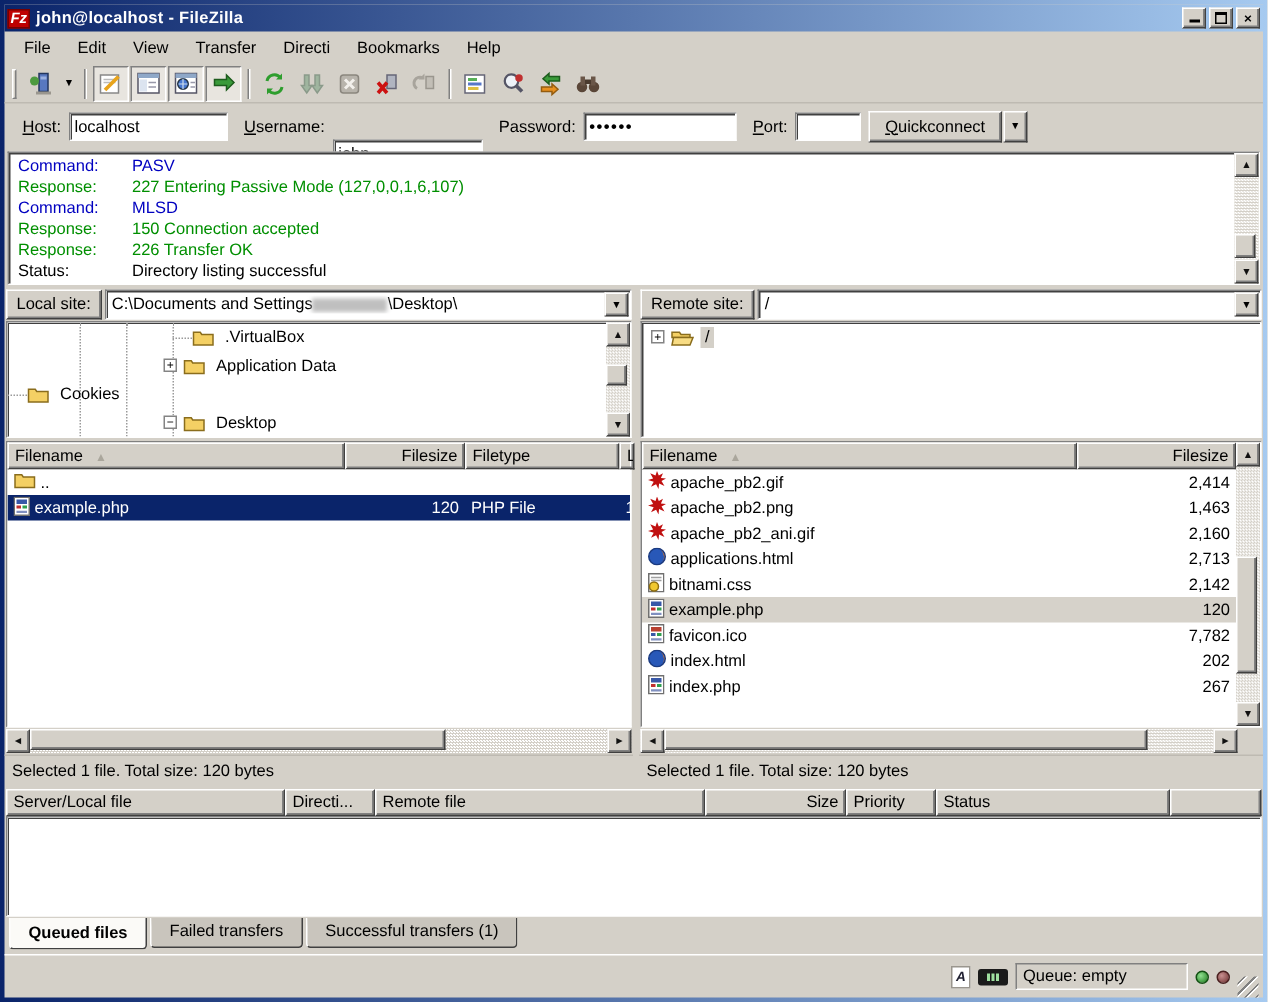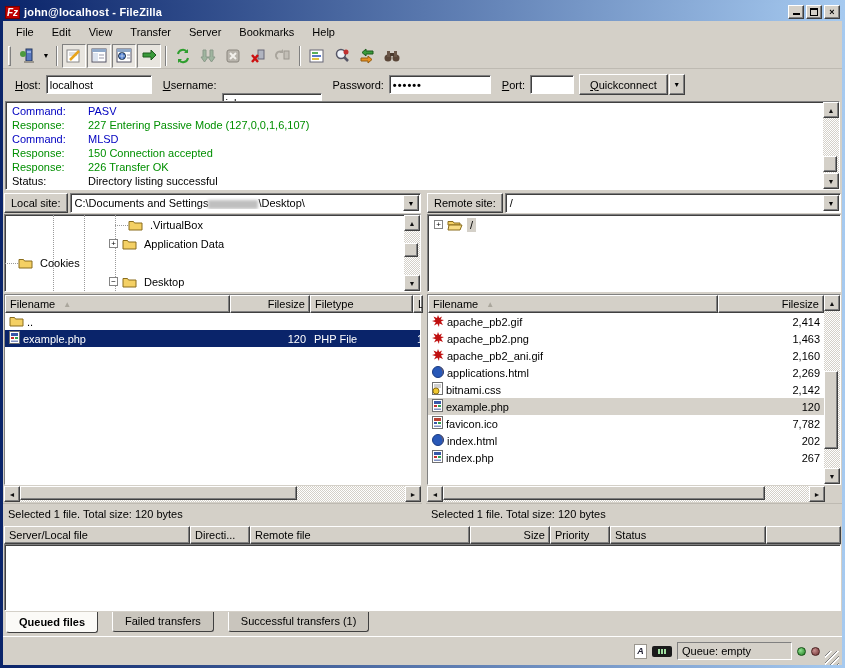--- a/index.html
+++ b/index.html
@@ -99,24 +99,24 @@
   .rc-name { flex:1; min-width:0; }
   .rc-size { width:106px; flex:0 0 auto; }
 
   .panel-status { height:20px; display:flex; align-items:center; padding-left:5px; flex:0 0 auto; border-top:1px solid #bebab2; margin-top:1px; }
 
   
   .queue { height:85px; margin-top:3px; display:flex; flex-direction:column; flex:0 0 auto; }
   .q-header { height:18px; display:flex; background:#d4d0c8; flex:0 0 auto; margin:0 1px; }
   .q-body { flex:1; background:#fff; margin:0 1px; }
   .qc1{width:186px;flex:0 0 auto}.qc2{width:60px;flex:0 0 auto}.qc3{width:220px;flex:0 0 auto}
-  .qc4{width:80px;flex:0 0 auto}.qc5{width:60px;flex:0 0 auto}.qc6{width:156px;flex:0 0 auto}.qc7{flex:1}
-
-  
-  .tabsbar { height:25px; display:flex; align-items:flex-start; padding:1px 0 0 3px; gap:14px; flex:0 0 auto; }
+  .qc4{width:94px;flex:0 0 auto}.qc5{width:60px;flex:0 0 auto}.qc6{width:156px;flex:0 0 auto}.qc7{flex:1}
+
+  
+  .tabsbar { height:25px; display:flex; align-items:flex-start; padding:1px 0 0 3px; gap:2px; flex:0 0 auto; }
   .tab { padding:3px 12px 4px 12px; background:#c9c5bd; border:1px solid; border-color:#fff #404040 #404040 #fff; border-top:none; border-radius:0 0 3px 3px; }
   .tab.active { background:#fbfaf7; font-weight:bold; padding-top:4px; }
 
   
   .statusbar { flex:1; display:flex; align-items:center; justify-content:flex-end; gap:5px; padding:0 3px 0 0; border-top:1px solid #fff; }
   .ascii-ico { width:13px; height:15px; background:#fff; border:1px solid #9a968e; font-size:9px; font-weight:bold; font-style:italic; color:#223; text-align:center; line-height:13px; }
   .speed-ico { width:20px; height:11px; background:#1a1a1a; border-radius:2px; display:flex; align-items:center; justify-content:center; gap:1px; }
   .speed-ico i { display:block; width:2px; height:5px; background:#9fdf9f; }
   .queuebox { width:115px; height:18px; border:1px solid; border-color:#808080 #fff #fff #808080; display:flex; align-items:center; padding-left:4px; background:#d4d0c8; }
   .led { width:9px; height:9px; border-radius:50%; }
@@ -138,21 +138,21 @@
     <span class="winbtn out"><span class="minglyph"></span></span>
     <span class="winbtn out"><span class="maxglyph"></span></span>
     <span class="winbtn out"><span>×</span></span>
   </div>
 
   <div class="menubar">
     <span class="menu-item">File</span>
     <span class="menu-item">Edit</span>
     <span class="menu-item">View</span>
     <span class="menu-item">Transfer</span>
-    <span class="menu-item">Server</span>
+    <span class="menu-item">Directi</span>
     <span class="menu-item">Bookmarks</span>
     <span class="menu-item">Help</span>
   </div>
 
   <div class="toolbar">
     <span class="tb-handle"></span>
     <span class="tbtn">
       <svg width="18" height="18">
             <rect x="8" y="2" width="6" height="12" fill="#5878c0" stroke="#23365e"></rect>
             <rect x="9" y="4" width="4" height="2" fill="#9ab0e0"></rect>
@@ -491,21 +491,21 @@
             </div>
             <div class="frow">
               <span class="fcell rc-name">
                     <span><svg width="12" height="12">
                         <circle cx="6" cy="6" r="5.5" fill="#2858b8"></circle>
                         <path d="M6 0.5a5.5 5.5 0 0 1 5.5 5.5 5.5 5.5 0 0 1-2.2 4.4A6.5 6.5 0 0 0 9 2a5.5 5.5 0 0 0-3-1.5z" fill="#e87818"></path>
                         <circle cx="6" cy="6" r="5.5" fill="none" stroke="#1a3a80"></circle>
                       </svg></span>
                     <span>applications.html</span>
                   </span>
-              <span class="fcell right rc-size">2,269</span>
+              <span class="fcell right rc-size">2,713</span>
             </div>
             <div class="frow">
               <span class="fcell rc-name">
                     <span><svg width="11" height="13">
                         <rect x="0.5" y="0.5" width="10" height="12" fill="#fff" stroke="#707070"></rect>
                         <line x1="2" y1="3" x2="9" y2="3" stroke="#a0a0a0"></line>
                         <line x1="2" y1="5" x2="9" y2="5" stroke="#a0a0a0"></line>
                         <circle cx="4" cy="9" r="3" fill="#f0c830" stroke="#907010"></circle>
                       </svg></span>
                     <span>bitnami.css</span>

